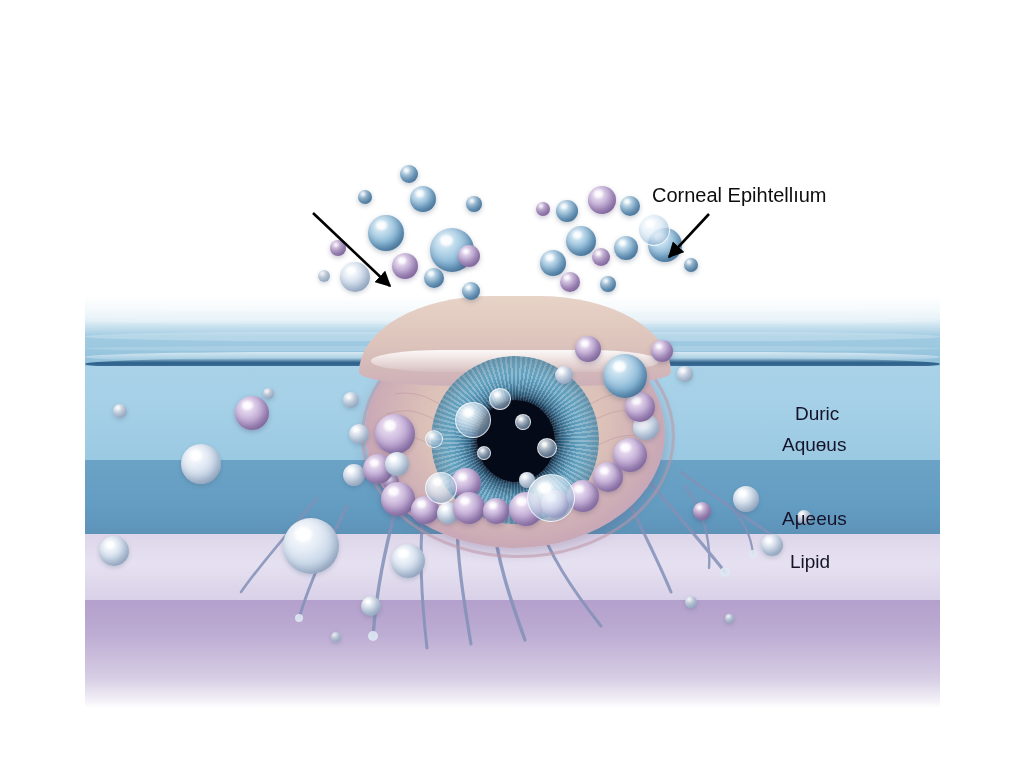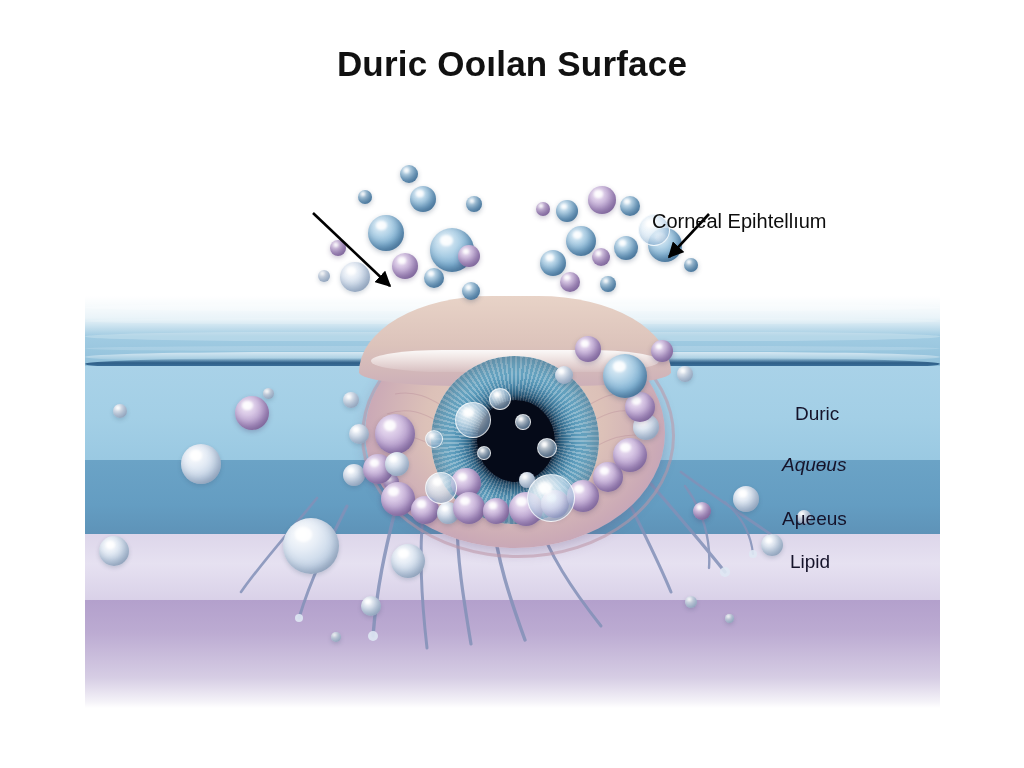--- a/index.html
+++ b/index.html
@@ -94,36 +94,35 @@
   .b-purple{background:radial-gradient(circle at 34% 28%,#f3eaf7 0%,#d9c8e6 28%,#b49ccb 62%,#8b74a8 100%);
     box-shadow:inset -3px -4px 8px rgba(80,55,110,.45),0 2px 5px rgba(70,55,100,.28);}
   .b-pale{background:radial-gradient(circle at 34% 28%,#ffffff 0%,#e6edf6 30%,#c3d3e6 65%,#9fb2ca 100%);
     box-shadow:inset -3px -4px 8px rgba(70,90,120,.35),0 2px 4px rgba(60,80,110,.22);}
   .b-clear{background:radial-gradient(circle at 34% 28%,rgba(255,255,255,.95) 0%,rgba(225,238,248,.75) 35%,rgba(180,210,235,.5) 70%,rgba(150,185,215,.45) 100%);
     border:1px solid rgba(255,255,255,.7);box-shadow:inset -2px -3px 7px rgba(90,130,170,.3);}
 
   
   .ann{position:absolute;font-size:20px;color:#0d0d0d;white-space:nowrap;}
   .ann-left{left:158px;top:184px;}
-  .ann-right{left:652px;top:184px;margin-top:26px;}
+  .ann-right{left:652px;top:184px;}
 
   .layer-label{position:absolute;font-size:19px;color:#15132a;white-space:nowrap;}
   .ll-lipid  {left:795px;top:403px;}
-  .ll-aqueous{left:782px;top:454px;font-style:italic;}
+  .ll-aqueous{left:782px;top:434px;}
   .ll-aqeous2{left:782px;top:508px;}
   .ll-mucin  {left:790px;top:551px;}
 
   svg.ov{position:absolute;left:0;top:0;width:1024px;height:768px;pointer-events:none;}
 </style>
 </head>
 <body>
 
 <div id="stage">
 
-  <div class="title">Duric Ooılan Surface</div>
 
   <div class="panel">
 
     <div class="water-top">
       <div class="ripple r1"></div>
       <div class="ripple r2"></div>
       <div class="ripple r3"></div>
       <div class="ripple r4"></div>
       <div class="air-mask"></div>
     </div>

